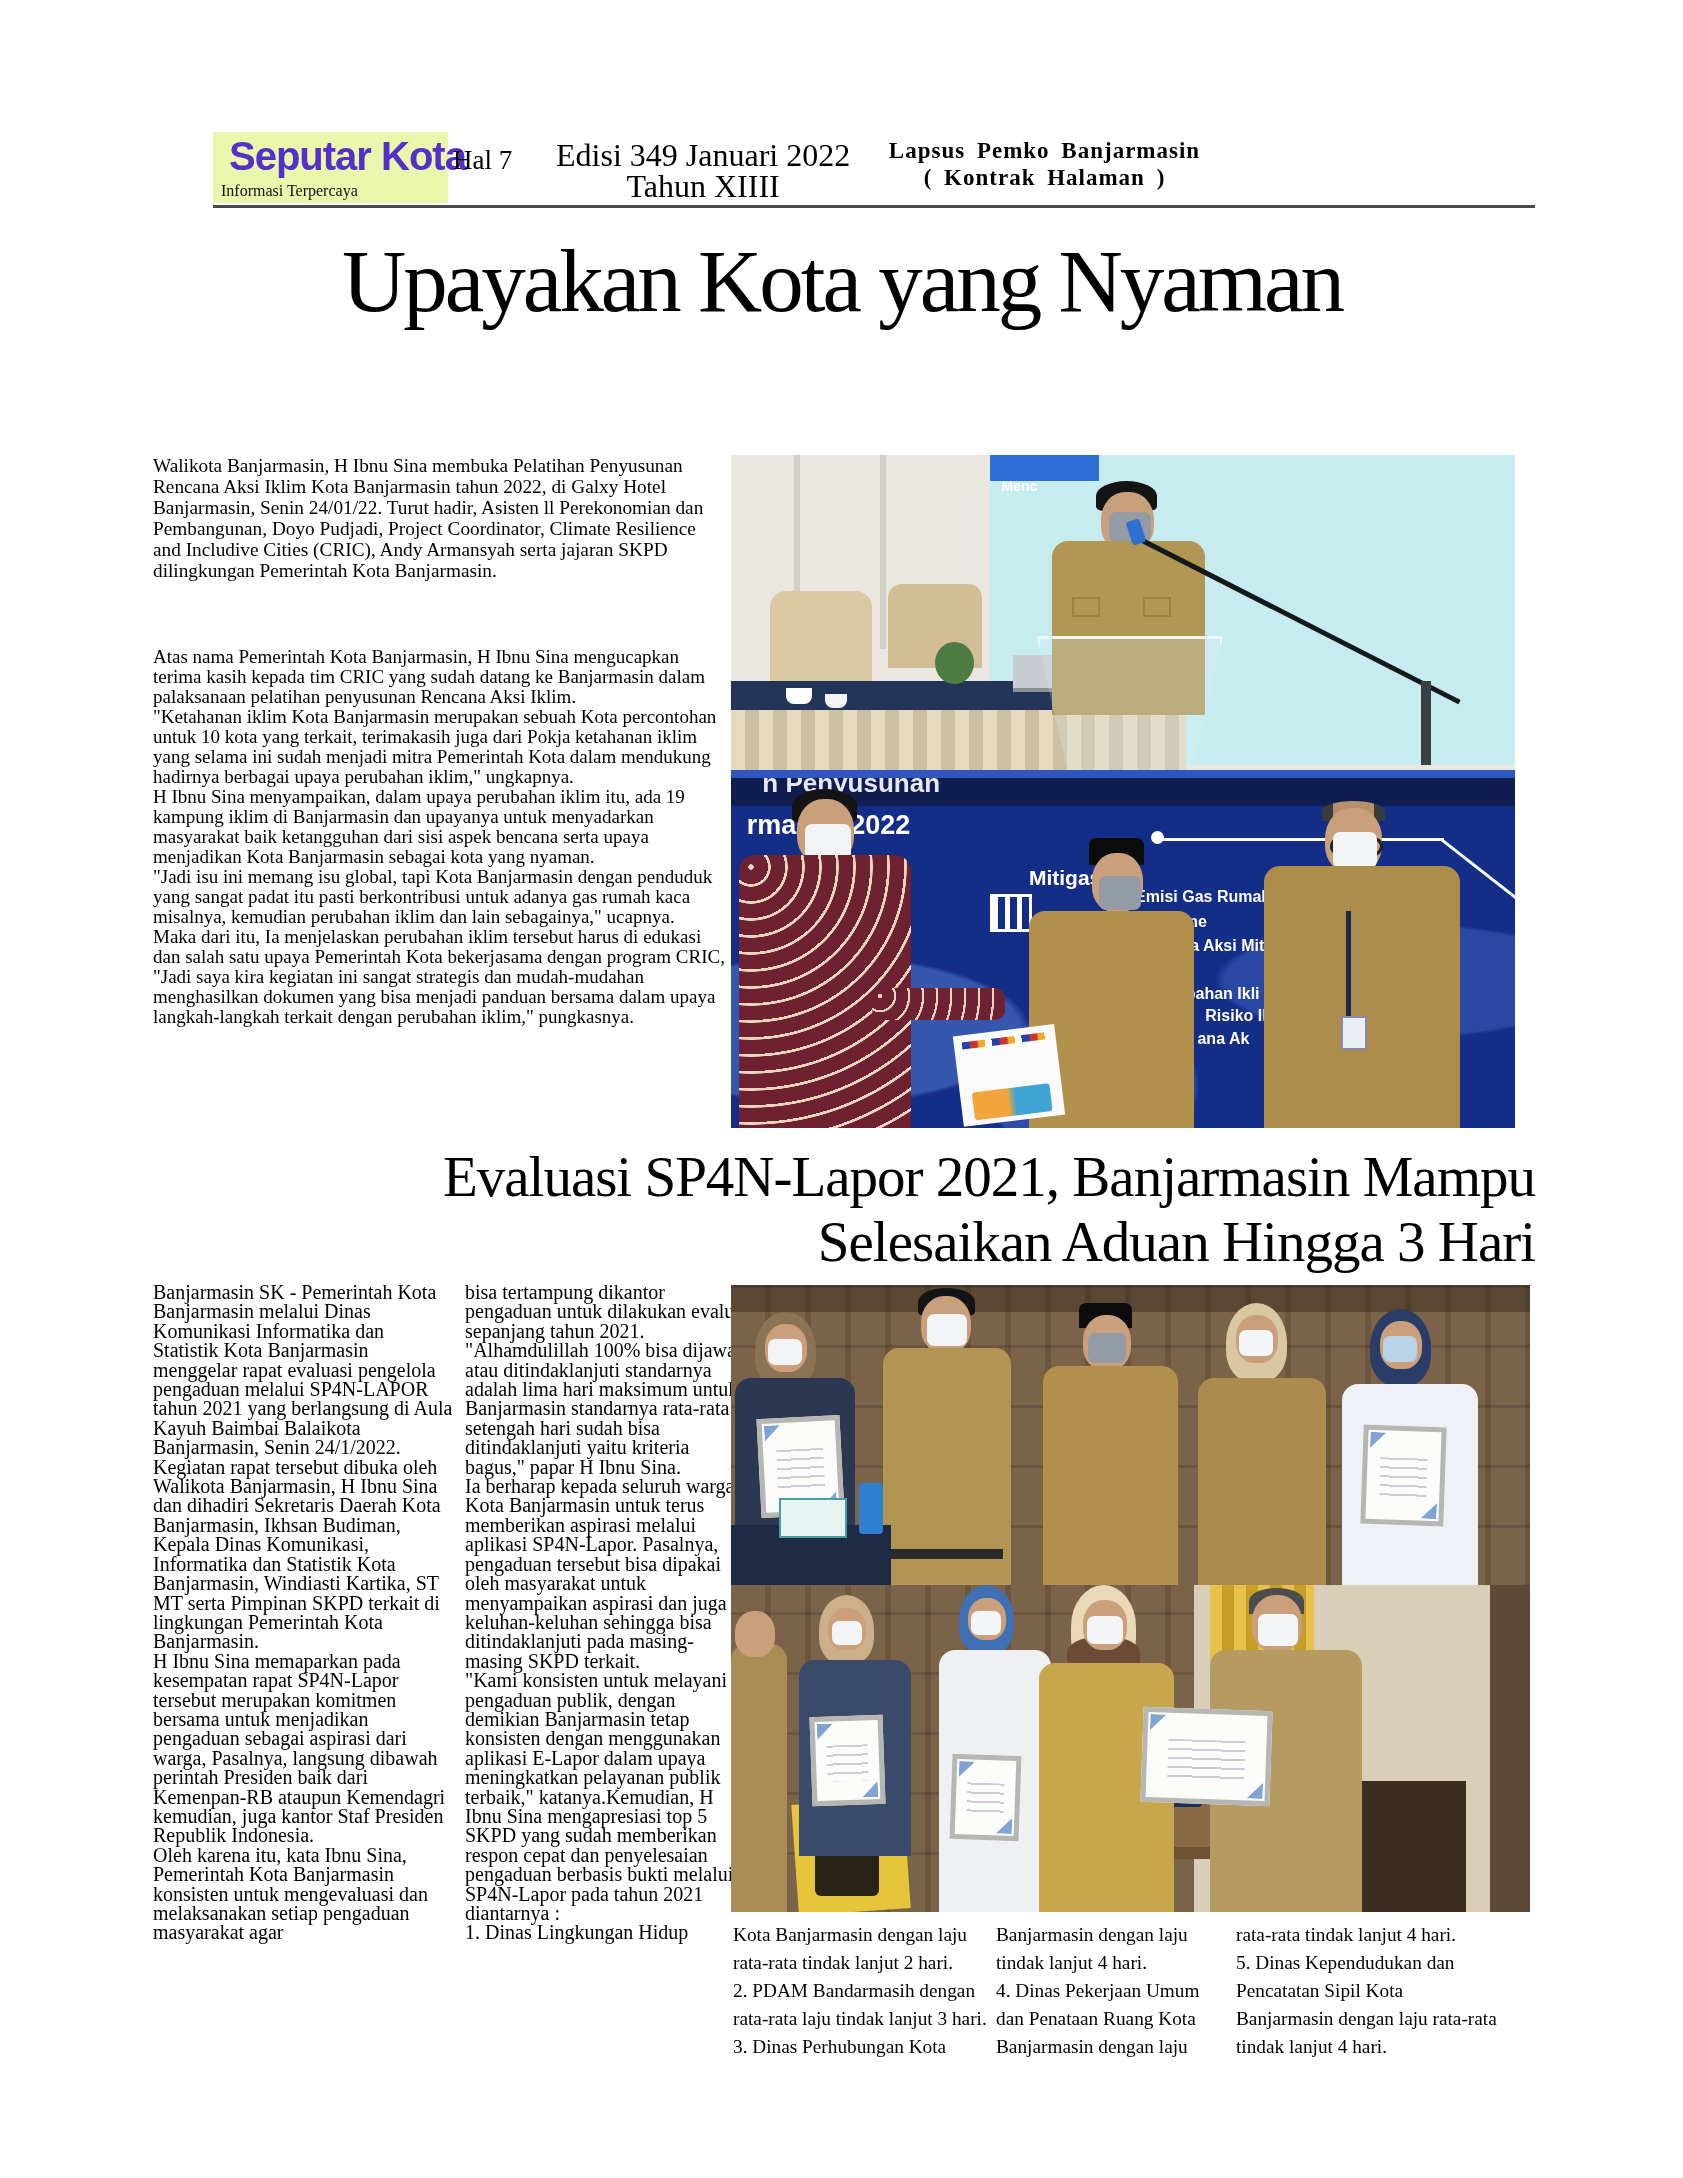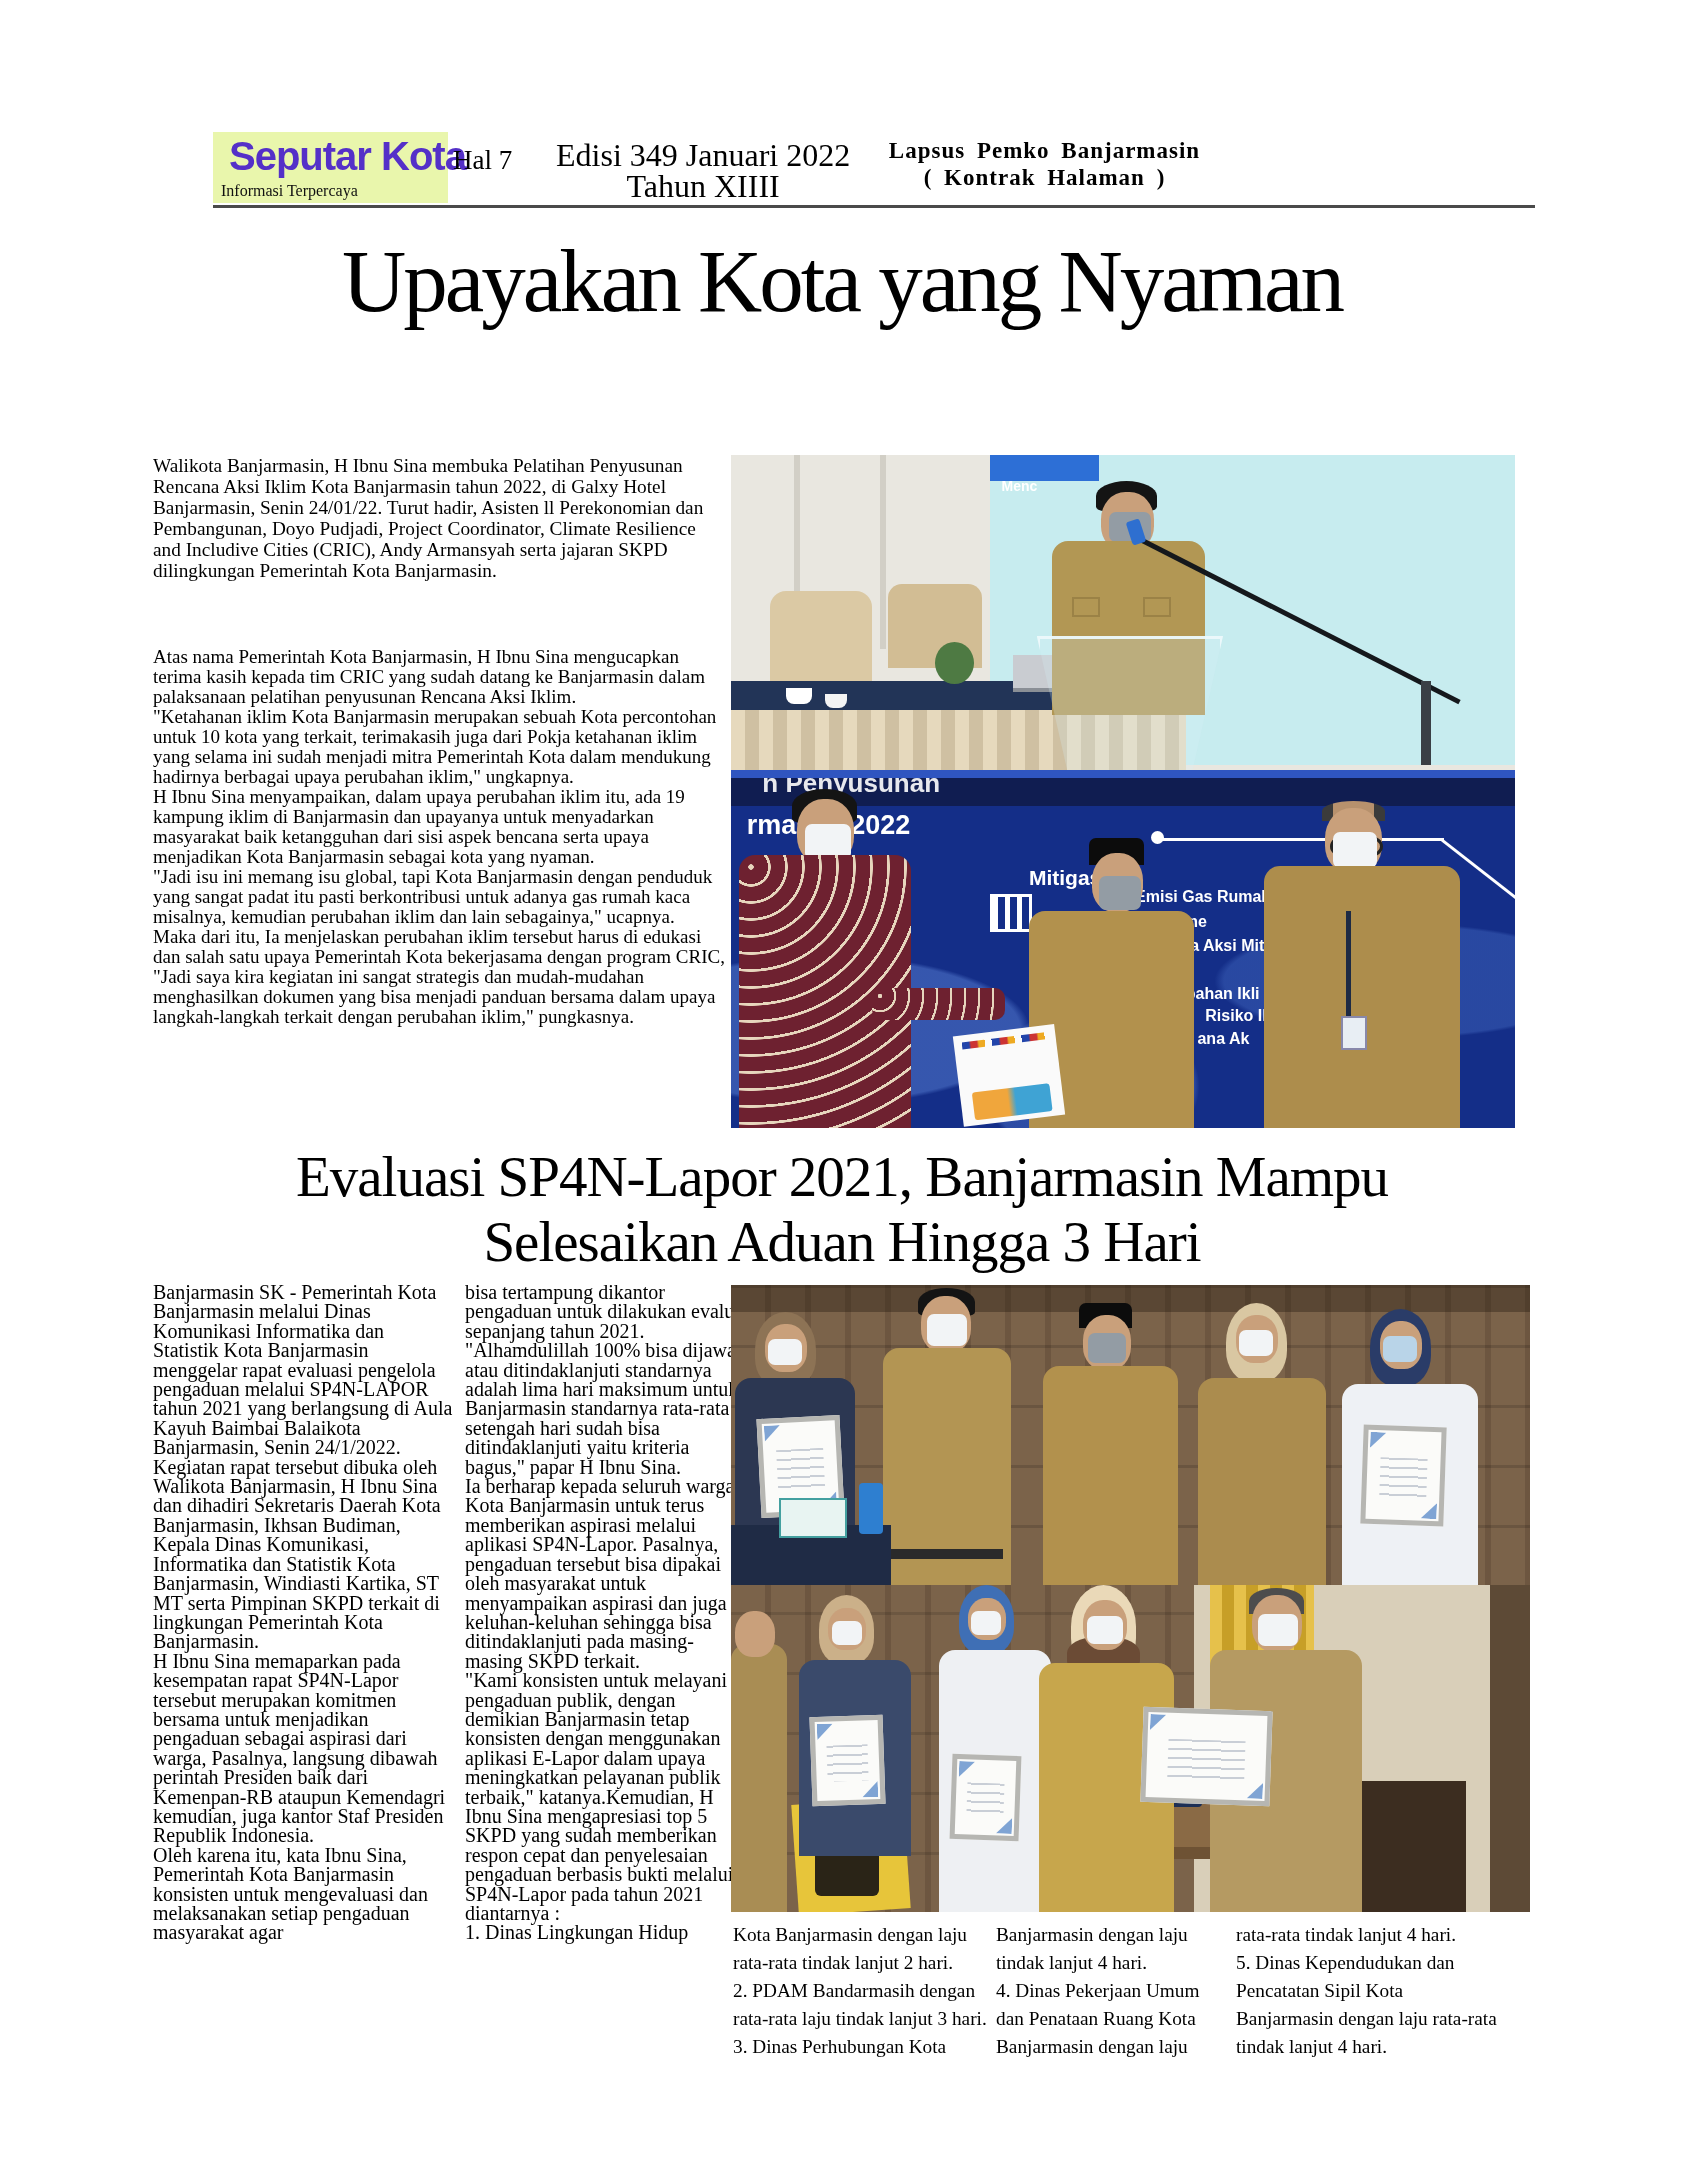--- a/index.html
+++ b/index.html
@@ -14,21 +14,21 @@
   #logo-tagline{left:8px;bottom:3px;font-size:16px;color:#111;}
   #hal{left:453px;top:145px;font-size:27px;font-weight:normal;}
   #edition{left:556px;top:140px;font-size:32px;line-height:31px;text-align:center;}
   #lapsus{left:881px;top:137px;width:327px;text-align:center;font-weight:bold;font-size:23px;
           line-height:27px;letter-spacing:1px;word-spacing:5px;}
   #head-rule{left:213px;top:205px;width:1322px;height:3px;background:#4a4a4a;}
 
   
   #headline1{left:149px;top:228px;width:1386px;text-align:center;font-size:89px;line-height:107px;
              letter-spacing:-3px;}
-  #headline2{left:149px;top:1144px;width:1386px;text-align:center;font-size:57px;line-height:65px;
+  #headline2{left:149px;top:1144px;width:1386px;text-align:right;font-size:57px;line-height:65px;
              letter-spacing:-1px;}
 
   
   #intro{left:153px;top:455px;width:569px;font-size:19.3px;line-height:21px;}
   #body1{left:153px;top:647px;width:576px;font-size:19px;line-height:20px;}
   #body1 p, #col1 p, #col2 p{margin:0;}
 
   
   #col1{left:153px;top:1283px;width:301px;font-size:20px;line-height:19.4px;}
   #col2{left:465px;top:1283px;width:285px;font-size:20px;line-height:19.4px;}

